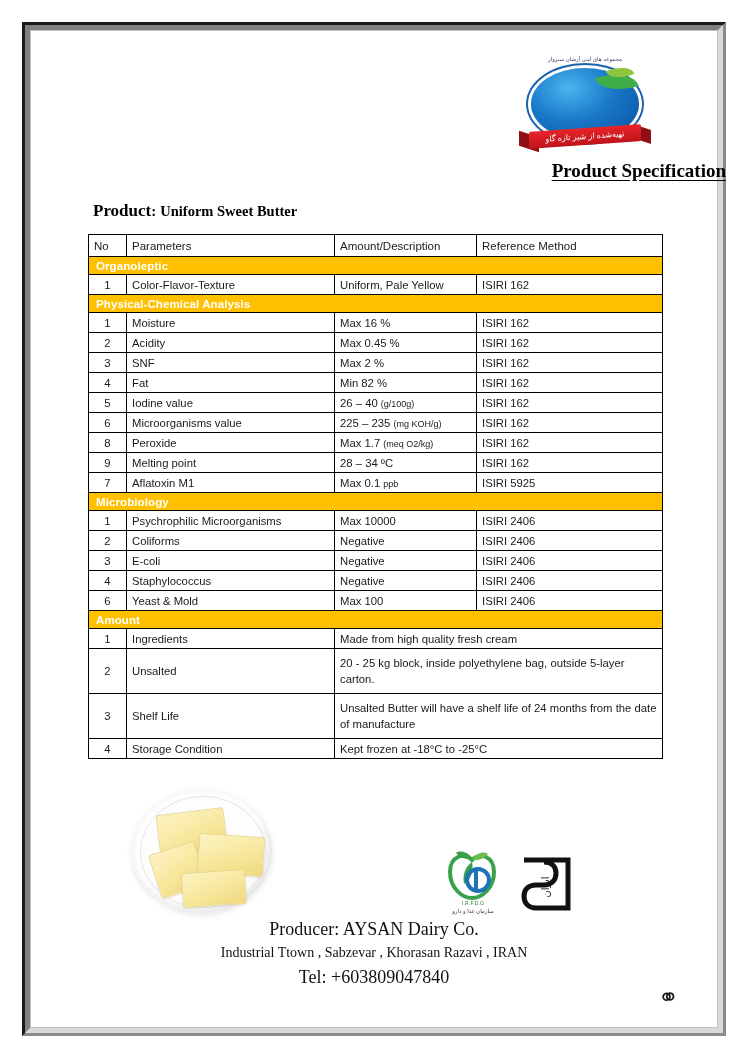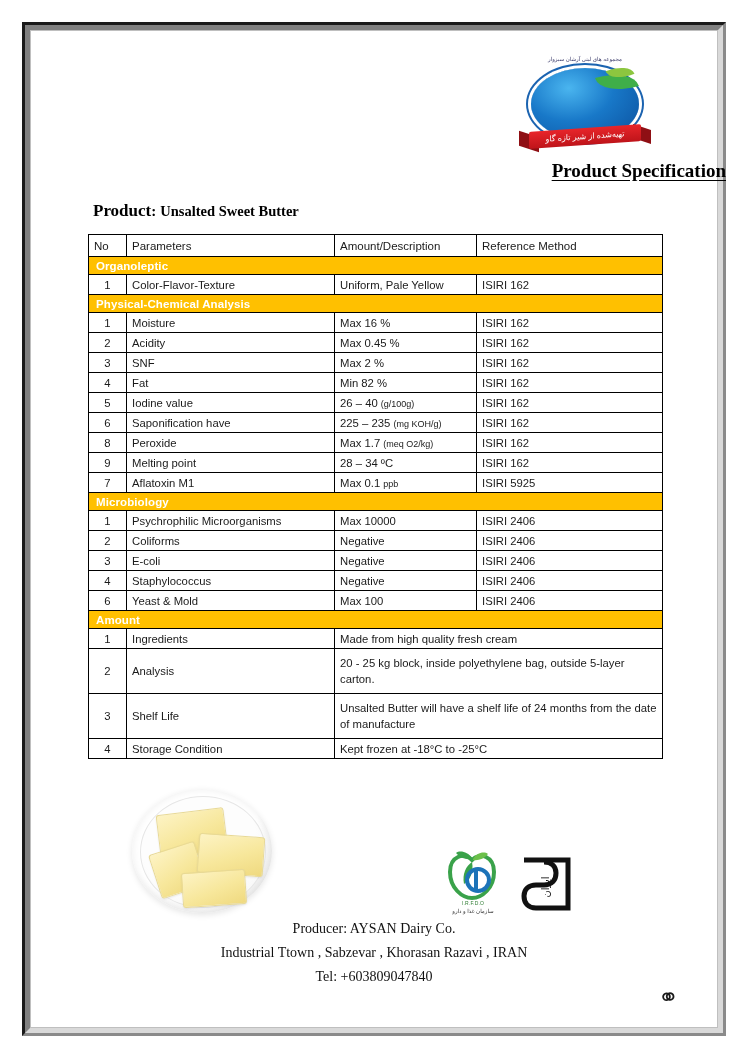--- a/index.html
+++ b/index.html
@@ -278,21 +278,21 @@
   }
 
   .footer-lines{
     position:absolute;
     left:0;top:895px;
     width:704px;
     text-align:center;
     font-family:"Liberation Serif", serif;
     color:#111;
   }
-  .f-line{font-size:14px;line-height:24px;}
+  .f-line{font-size:18px;line-height:24px;}
   .f-line.wide{font-size:14px;}
 
   .signature{
     position:absolute;
     left:636px;top:960px;
     width:40px;height:34px;
     font-size:25px;
     color:#1a1a1a;
     font-family:"DejaVu Sans", sans-serif;
     transform:rotate(-4deg);
@@ -319,21 +319,21 @@
       <div class="logo-ribbon-tail-r"></div>
       <div class="logo-ribbon-band"></div>
       <div class="logo-ribbon-text">تهیه‌شده از شیر تازه گاو</div>
     </div>
   </div>
 
   <div class="doc-title">Product Specification</div>
 
   <div class="product-line">
     <span class="product-label">Product</span><span class="product-colon">:</span>
-    <span class="product-value">Unsalted Sweet Butter</span>
+    <span class="product-value">Uniform Sweet Butter</span>
   </div>
 
   <table class="spec-table">
     <colgroup>
       <col class="col-no">
         <col class="col-param">
         <col class="col-amount">
         <col class="col-ref">
     </colgroup>
     <thead>
@@ -382,21 +382,21 @@
           <td class="c-ref">ISIRI 162</td>
         </tr>
         <tr class="data-row">
           <td class="c-no">5</td>
           <td class="c-param">Iodine value</td>
           <td class="c-amount">26 – 40 <span class="unit">(g/100g)</span></td>
           <td class="c-ref">ISIRI 162</td>
         </tr>
         <tr class="data-row">
           <td class="c-no">6</td>
-          <td class="c-param">Saponification have</td>
+          <td class="c-param">Microorganisms value</td>
           <td class="c-amount">225 – 235 <span class="unit">(mg KOH/g)</span></td>
           <td class="c-ref">ISIRI 162</td>
         </tr>
         <tr class="data-row">
           <td class="c-no">8</td>
           <td class="c-param">Peroxide</td>
           <td class="c-amount">Max 1.7 <span class="unit">(meq O2/kg)</span></td>
           <td class="c-ref">ISIRI 162</td>
         </tr>
         <tr class="data-row">
@@ -447,21 +447,21 @@
         <tr class="section-row">
           <td colspan="4">Amount</td>
         </tr>
         <tr class="data-row ">
           <td class="c-no">1</td>
           <td class="c-param">Ingredients</td>
           <td class="c-wide" colspan="2">Made from high quality fresh cream</td>
         </tr>
         <tr class="data-row tall-row">
           <td class="c-no">2</td>
-          <td class="c-param">Analysis</td>
+          <td class="c-param">Unsalted</td>
           <td class="c-wide" colspan="2">20 - 25 kg block, inside polyethylene bag, outside 5-layer carton.</td>
         </tr>
         <tr class="data-row tall-row">
           <td class="c-no">3</td>
           <td class="c-param">Shelf Life</td>
           <td class="c-wide" colspan="2">Unsalted Butter will have a shelf life of 24 months from the date of manufacture</td>
         </tr>
         <tr class="data-row ">
           <td class="c-no">4</td>
           <td class="c-param">Storage Condition</td>

